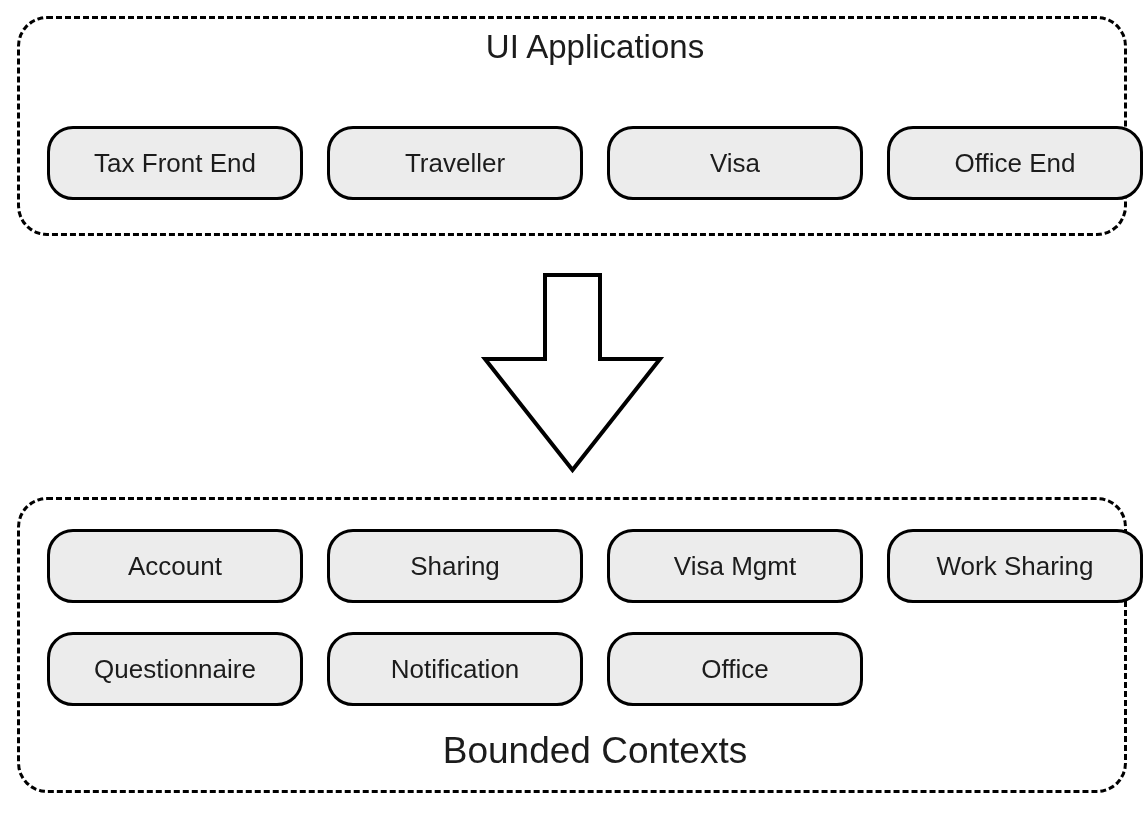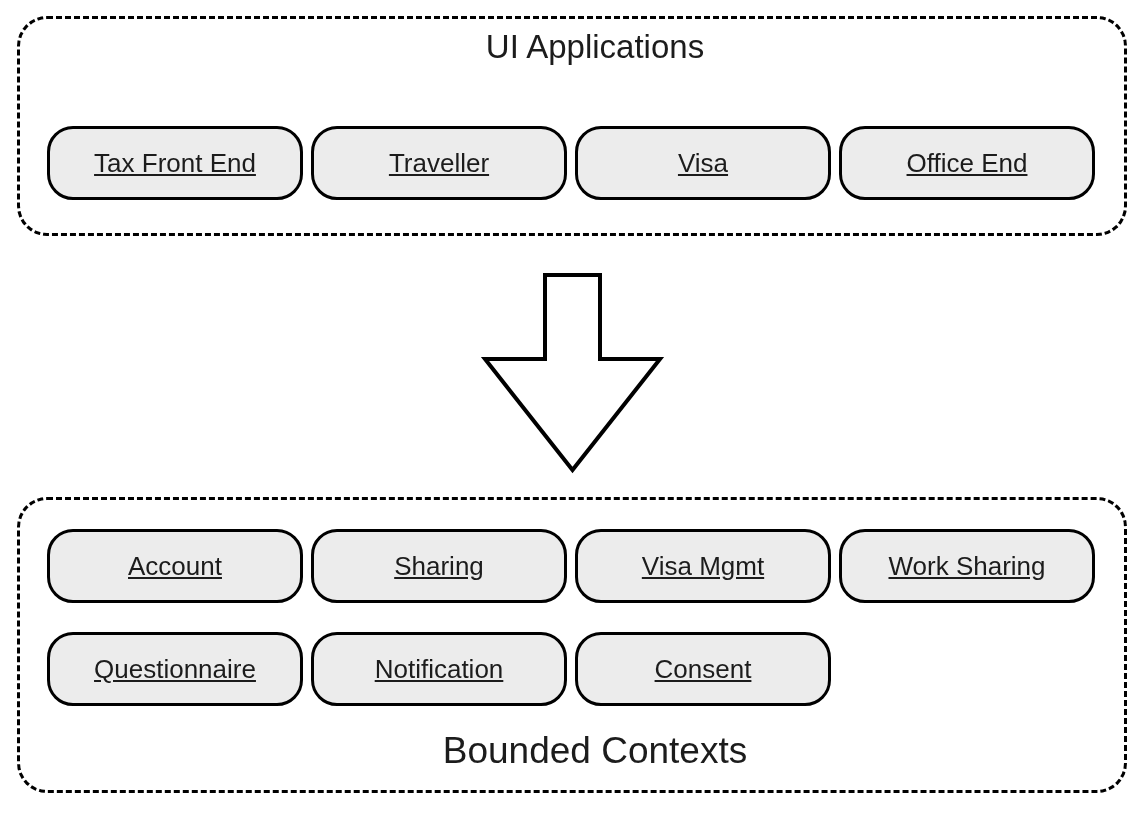--- a/index.html
+++ b/index.html
@@ -44,22 +44,21 @@
   .group.bottom .group-title {
     top: 229px;
     font-size: 37px;
     line-height: 44px;
   }
 
   .pill-row {
     position: absolute;
     left: 27px;
     display: flex;
-    gap: 8px;
-    text-decoration: underline;
+    gap: 24px;
   }
   .group.top .pill-row { top: 107px; }
   .group.bottom .pill-row.row-1 { top: 29px; justify-content: flex-end; }
   .group.bottom .pill-row.row-2 { top: 132px; }
 
   .pill {
     width: 256px;
     height: 74px;
     box-sizing: border-box;
     border: 3px solid #000000;
@@ -105,18 +104,18 @@
   <div class="group bottom">
     <div class="pill-row row-1">
       <div class="pill">Account</div>
       <div class="pill">Sharing</div>
       <div class="pill">Visa Mgmt</div>
       <div class="pill">Work Sharing</div>
     </div>
     <div class="pill-row row-2">
       <div class="pill">Questionnaire</div>
       <div class="pill">Notification</div>
-      <div class="pill">Consent</div>
+      <div class="pill">Office</div>
     </div>
     <div class="group-title">Bounded Contexts</div>
   </div>
 
 </div>
 
 </body></html>

